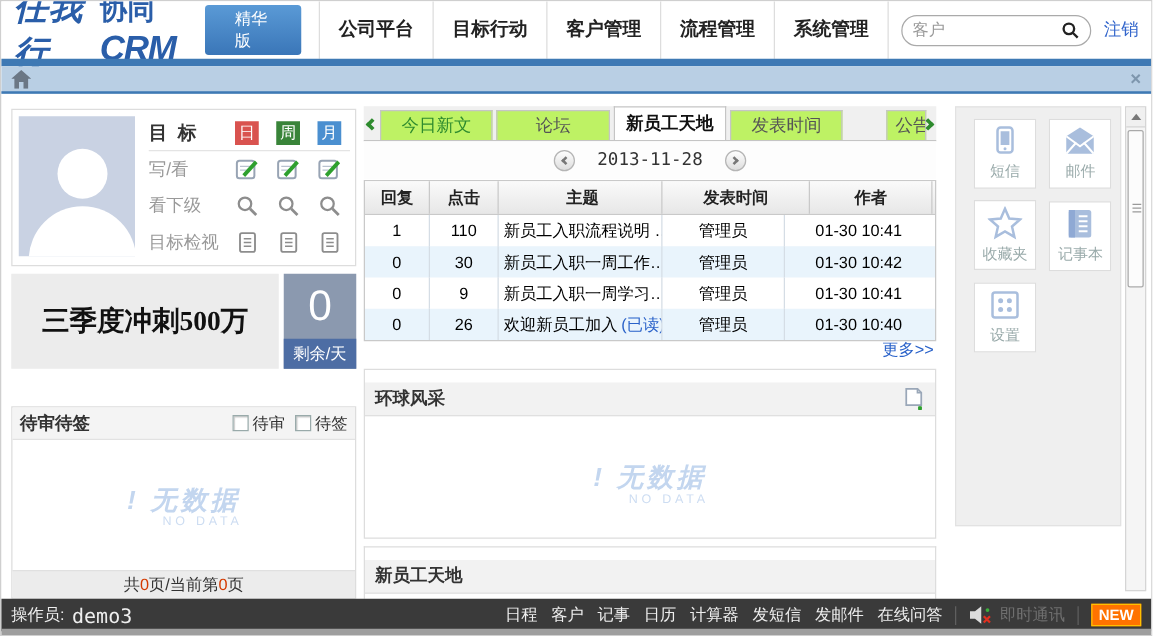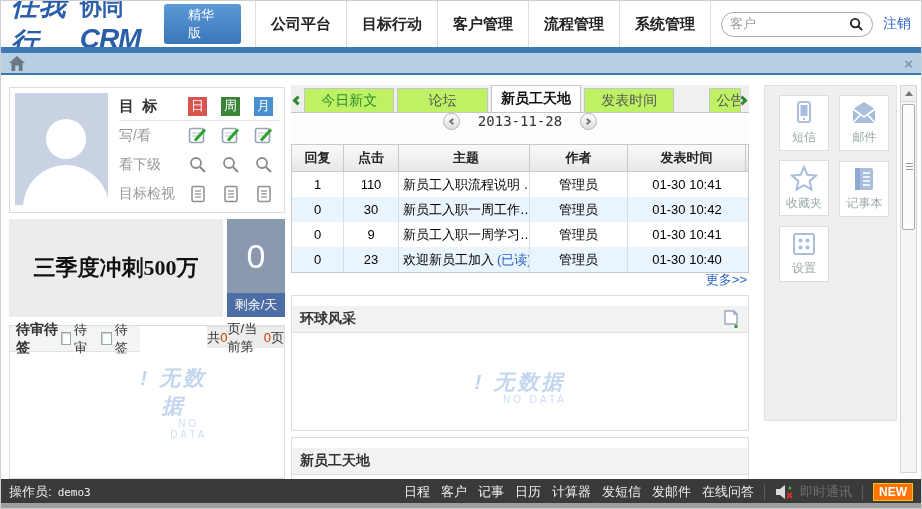--- a/index.html
+++ b/index.html
@@ -35,27 +35,27 @@
   .grow { display:flex; align-items:center; height:29px; }
   .grow .glabel { width:62px; font-size:14px; color:#999; }
   .grow.title .glabel { color:#333; font-weight:bold; font-size:15px; letter-spacing:2px; }
   .grow .gcell { width:33px; display:flex; justify-content:center; }
   .grow.title { border-bottom:1px solid #e4e4e4; }
   .pbadge { width:19px; height:19px; color:#fff; font-size:13px; display:flex; align-items:center; justify-content:center; }
   .pbadge.day { background:#d9534f; }
   .pbadge.week { background:#398439; }
   .pbadge.month { background:#4a8fd0; }
 
-  .sloganrow { position:absolute; left:8px; top:218px; width:276px; height:98px; display:flex; }
+  .sloganrow { position:absolute; left:8px; top:218px; width:276px; height:76px; display:flex; }
   .slogan { width:214px; background:#ececec; display:flex; align-items:center; justify-content:center; font-size:22px; font-weight:bold; color:#111; font-family:"Liberation Serif","DejaVu Serif",serif; }
   .countdown { width:58px; margin-left:4px; background:#8b99af; display:flex; flex-direction:column; }
   .countdown .num { flex:1; color:#fff; font-size:34px; display:flex; align-items:center; justify-content:center; }
   .countdown .lbl { height:24px; background:#4d6da4; color:#fff; font-size:13px; display:flex; align-items:center; justify-content:center; }
 
-  .pendcard { position:absolute; left:8px; top:324px; width:276px; height:154px; background:#fff; border:1px solid:#ddd; border:1px solid #ddd; display:flex; flex-direction:row; }
+  .pendcard { position:absolute; left:8px; top:324px; width:276px; height:154px; background:#fff; border:1px solid:#ddd; border:1px solid #ddd; display:flex; flex-direction:column; }
   .pendhdr { height:26px; background:#f4f4f4; border-bottom:1px solid #e2e2e2; display:flex; align-items:center; padding:0 6px; }
   .pendhdr .ptitle { font-weight:bold; font-size:14px; color:#333; }
   .pendhdr .cbs { margin-left:auto; display:flex; gap:8px; align-items:center; }
   .cbitem { display:flex; align-items:center; gap:3px; font-size:13px; color:#333; cursor:pointer; }
   .cb { width:13px; height:13px; background:#fff; border:1px solid #9aa; box-shadow:inset 1px 1px 1px #ccc; }
   .pendbody { flex:1; display:flex; align-items:center; justify-content:center; }
   .pager { height:22px; background:#ececec; border-top:1px solid #e0e0e0; font-size:13px; color:#333; display:flex; align-items:center; justify-content:center; }
   .pager .red { color:#d43a00; }
 
   .watermark { text-align:center; color:#c3d6ef; user-select:none; }
@@ -66,21 +66,21 @@
   .tabstrip { position:absolute; left:290px; top:84px; width:458px; height:28px; background:#f0f0f0; border-bottom:1px solid #c5c5c5; display:flex; align-items:flex-end; }
   .chev { display:inline-block; width:7px; height:7px; border-left:3px solid #2e8b2e; border-bottom:3px solid #2e8b2e; }
   .chev.left { transform:rotate(45deg); }
   .chev.right { transform:rotate(225deg); }
   .chevbtn { align-self:center; padding:0 3px; cursor:pointer; }
   .tab { width:92px; height:24px; background:#bef264; border:1px solid #c5c5c5; border-bottom:none; margin-right:3px; font-size:14px; color:#555; display:flex; align-items:center; justify-content:center; cursor:pointer; white-space:nowrap; overflow:hidden; }
   .tab.green { color:#2e8b2e; }
   .tab.active { background:#fff; font-weight:bold; color:#111; height:27px; position:relative; z-index:2; }
   .tab.cut { width:32px; justify-content:flex-start; padding-left:6px;margin-left:32px; }
 
-  .datebar { position:absolute; left:290px; top:112px; width:458px; height:30px; background:#fdfdfd; display:flex; align-items:flex-start; justify-content:center; gap:18px; }
+  .datebar { position:absolute; left:290px; top:112px; width:458px; height:30px; background:#fdfdfd; display:flex; align-items:center; justify-content:center; gap:18px; }
   .datebar .date { font-size:14px; color:#333; font-family:"DejaVu Sans Mono",monospace; }
   .circbtn { width:17px; height:17px; border-radius:50%; border:1px solid #b5b5b5; background:linear-gradient(#fefefe,#ddd); display:flex; align-items:center; justify-content:center; cursor:pointer; }
   .scv { display:inline-block; width:5px; height:5px; border-left:2px solid #777; border-bottom:2px solid #777; }
   .scv.l { transform:rotate(45deg); margin-left:2px; }
   .scv.r { transform:rotate(225deg); margin-right:2px; }
 
   .ftable { position:absolute; left:290px; top:143px; width:458px; border:1px solid #c9c9c9; font-size:13px; }
   .frow { display:flex; height:25px; align-items:flex-start; }
   .frow.head { height:27px; background:linear-gradient(#fafafa,#e7e7e7); font-weight:bold; color:#222; border-bottom:1px solid #c9c9c9; }
   .frow.alt { background:#e9f4fc; }
@@ -110,21 +110,21 @@
   .sbar { position:absolute; left:899px; top:84px; width:17px; height:388px; background:#f5f5f5; border:1px solid #d5d5d5; }
   .sbar .up { height:16px; border-bottom:1px solid #d5d5d5; display:flex; align-items:center; justify-content:center; cursor:pointer; background:#f0f0f0; }
   .tri-up { width:0; height:0; border-left:4px solid transparent; border-right:4px solid transparent; border-bottom:5px solid #777; }
   .thumb { position:absolute; top:18px; left:1px; width:13px; height:126px; background:#fcfcfc; border:1px solid #aaa; border-radius:2px; cursor:pointer; }
   .grip { position:absolute; top:50%; left:3px; width:7px; margin-top:-4px; }
   .grip div { height:1px; background:#999; margin-bottom:2px; }
 
   
   .status { position:absolute; left:0; right:0; top:478px; height:26px; background:#3a3a3a; display:flex; align-items:center; color:#eee; font-size:13px; }
   .status .oplabel { margin-left:8px; }
-  .status .opval { margin-left:6px; font-family:"DejaVu Sans Mono",monospace; font-size:11px; }
+  .status .opval { margin-left:6px; font-family:"DejaVu Sans Mono",monospace; font-size:16px; }
   .status .links { margin-left:auto; display:flex; gap:11px; }
   .status .slink { cursor:pointer; white-space:nowrap; }
   .vdiv { width:1px; height:15px; background:#5f5f5f; margin:0 10px; }
   .im { color:#6f6f6f; white-space:nowrap; }
   .newbadge { background:#ff7300; border:1px solid #ffc000; color:#fff; font-weight:bold; font-size:12px; padding:1px 5px; margin-right:8px; cursor:pointer; }
   .bottomstrip { position:absolute; left:0; right:0; bottom:0; height:5px; background:#9e9e9e; }
 </style>
 </head>
 <body>
 
@@ -319,22 +319,22 @@
     <span class="circbtn">
         <span class="scv r"></span>
       </span>
   </div>
 
   <div class="ftable">
     <div class="frow head">
       <span class="fcell c1">回复</span>
       <span class="fcell c2">点击</span>
       <span class="fcell c3" style="justify-content:center;">主题</span>
+      <span class="fcell c5">发表时间</span>
       <span class="fcell c4">作者</span>
-      <span class="fcell c5">发表时间</span>
     </div>
     <div class="frow">
       <span class="fcell c1">1</span>
       <span class="fcell c2">110</span>
       <span class="fcell c3">
           <span>新员工入职流程说明 …</span>
         </span>
       <span class="fcell c4">管理员</span>
       <span class="fcell c5">01-30 10:41</span>
     </div>
@@ -351,21 +351,21 @@
       <span class="fcell c1">0</span>
       <span class="fcell c2">9</span>
       <span class="fcell c3">
           <span>新员工入职一周学习…</span>
         </span>
       <span class="fcell c4">管理员</span>
       <span class="fcell c5">01-30 10:41</span>
     </div>
     <div class="frow alt">
       <span class="fcell c1">0</span>
-      <span class="fcell c2">23</span>
+      <span class="fcell c2">26</span>
       <span class="fcell c3">
           <span>欢迎新员工加入</span>
           <span class="read">(已读)</span>
         </span>
       <span class="fcell c4">管理员</span>
       <span class="fcell c5">01-30 10:40</span>
     </div>
   </div>
 
   <div class="morebar">

